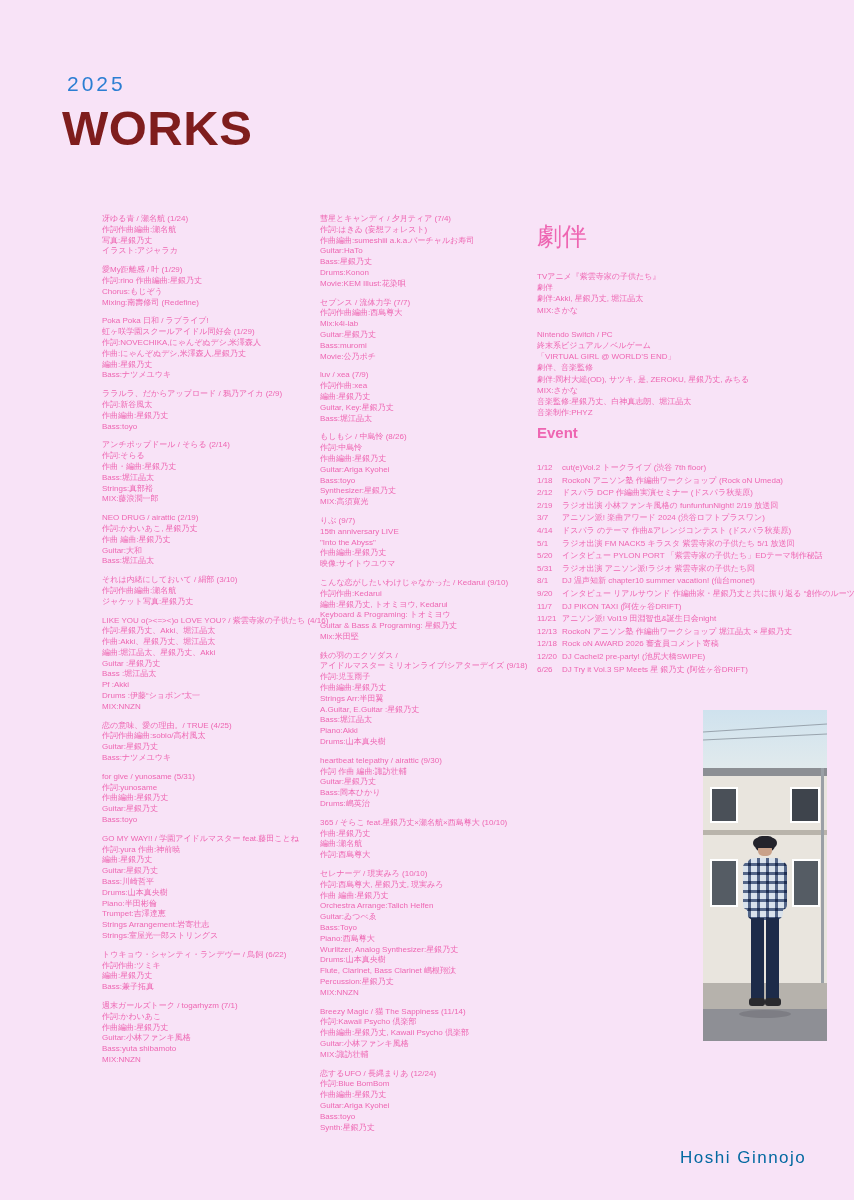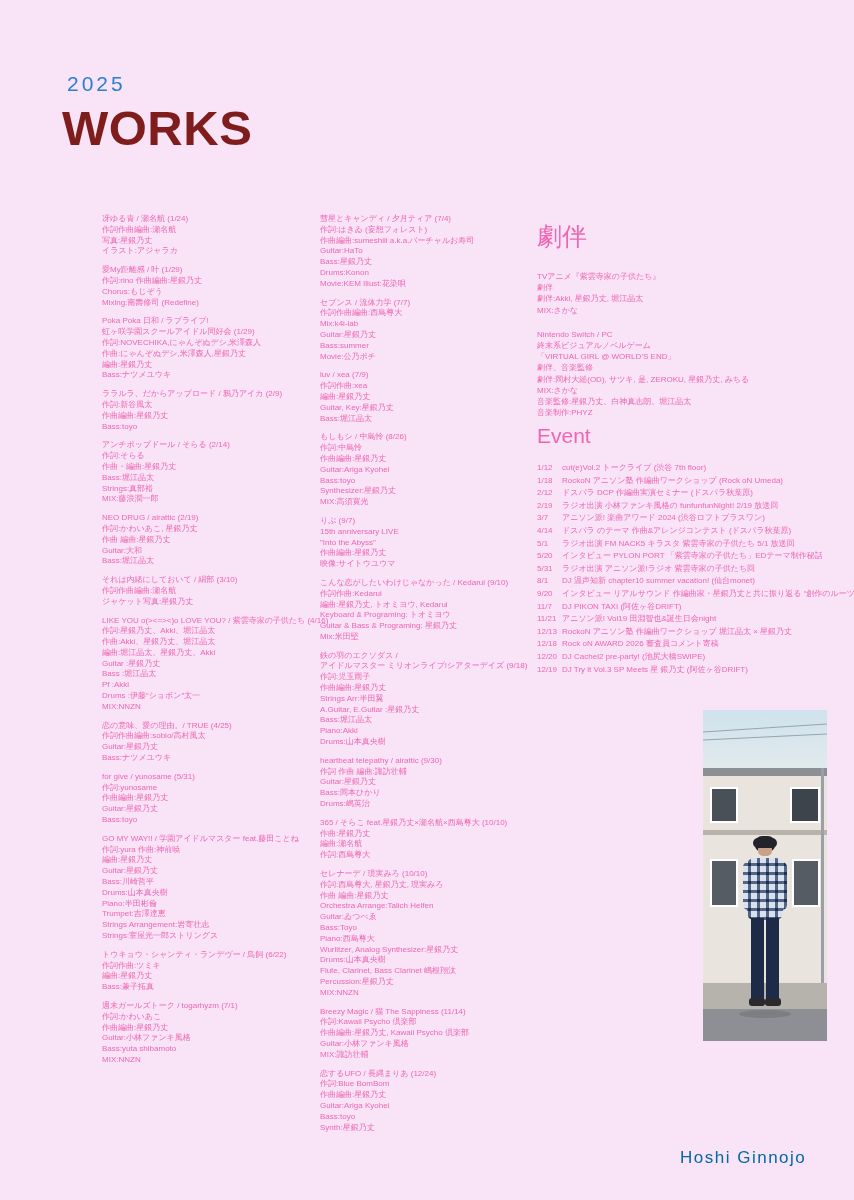--- a/index.html
+++ b/index.html
@@ -21,21 +21,21 @@
   }
   .col{position:absolute;top:214px;}
   .col1{left:66px;width:260px;margin-left:36px;}
   .col2{left:320px;width:220px;}
   .work-entry{margin-bottom:8px;}
   .work-title,.credit-line{
     font-size:8px;line-height:10.8px;color:#ee66b2;white-space:nowrap;
   }
   .section-header{position:absolute;color:#ee66b2;font-weight:400;}
   .gekiban-header{left:537px;top:220px;font-size:25px;}
-  .event-header{left:537px;top:424px;font-size:21px;}
+  .event-header{left:537px;top:424px;font-size:15px;font-weight:bold;}
   .gekiban{position:absolute;left:537px;top:271px;width:300px;}
   .gekiban-entry{margin-bottom:13px;}
   .gekiban-line{font-size:8px;line-height:11.2px;color:#ee66b2;white-space:nowrap;}
   .events{position:absolute;left:537px;top:462px;width:317px;}
   .event-item{font-size:8px;line-height:12.6px;color:#ee66b2;white-space:nowrap;}
   .event-date{display:inline-block;min-width:25px;}
   .photo{
     position:absolute;left:703px;top:710px;width:124px;height:331px;
     overflow:hidden;
   }
@@ -158,21 +158,21 @@
         <div class="credit-line">Guitar:HaTo</div>
         <div class="credit-line">Bass:星銀乃丈</div>
         <div class="credit-line">Drums:Konon</div>
         <div class="credit-line">Movie:KEM Illust:花染唄</div>
       </div>
       <div class="work-entry">
         <div class="work-title">セブンス / 流体力学  (7/7)</div>
         <div class="credit-line">作詞作曲編曲:西島尊大</div>
         <div class="credit-line">Mix:k4i-lab</div>
         <div class="credit-line">Guitar:星銀乃丈</div>
-        <div class="credit-line">Bass:summer</div>
+        <div class="credit-line">Bass:muromi</div>
         <div class="credit-line">Movie:公乃ポチ</div>
       </div>
       <div class="work-entry">
         <div class="work-title">luv / xea (7/9)</div>
         <div class="credit-line">作詞作曲:xea</div>
         <div class="credit-line">編曲:星銀乃丈</div>
         <div class="credit-line">Guitar, Key:星銀乃丈</div>
         <div class="credit-line">Bass:堀江晶太</div>
       </div>
       <div class="work-entry">
@@ -285,21 +285,21 @@
       <div class="event-item"><span class="event-date">5/1</span><span>ラジオ出演 FM NACK5 キラスタ 紫雲寺家の子供たち 5/1 放送回</span></div>
       <div class="event-item"><span class="event-date">5/20</span><span>インタビュー PYLON PORT 「紫雲寺家の子供たち」EDテーマ制作秘話</span></div>
       <div class="event-item"><span class="event-date">5/31</span><span>ラジオ出演 アニソン派!ラジオ 紫雲寺家の子供たち回</span></div>
       <div class="event-item"><span class="event-date">8/1</span><span>DJ 温声知新 chapter10 summer vacation! (仙台monet)</span></div>
       <div class="event-item"><span class="event-date">9/20</span><span>インタビュー リアルサウンド 作編曲家・星銀乃丈と共に振り返る “創作のルーツ”</span></div>
       <div class="event-item"><span class="event-date">11/7</span><span>DJ PIKON TAXI (阿佐ヶ谷DRIFT)</span></div>
       <div class="event-item"><span class="event-date">11/21</span><span>アニソン派! Vol19 田淵智也&amp;誕生日会night</span></div>
       <div class="event-item"><span class="event-date">12/13</span><span>RockoN アニソン塾 作編曲ワークショップ 堀江晶太 × 星銀乃丈</span></div>
       <div class="event-item"><span class="event-date">12/18</span><span>Rock oN AWARD 2026 審査員コメント寄稿</span></div>
       <div class="event-item"><span class="event-date">12/20</span><span>DJ Cachel2 pre-party! (池尻大橋SWIPE)</span></div>
-      <div class="event-item"><span class="event-date">12/19</span><span>DJ Try it Vol.3 SP Meets 星 銀乃丈 (阿佐ヶ谷DRIFT)</span></div>
+      <div class="event-item"><span class="event-date">6/26</span><span>DJ Try it Vol.3 SP Meets 星 銀乃丈 (阿佐ヶ谷DRIFT)</span></div>
     </div>
 
   <div class="photo">
     <svg width="124" height="331" viewBox="0 0 124 331" xmlns="http://www.w3.org/2000/svg">
       <defs>
         <linearGradient id="sky" x1="0" y1="0" x2="0" y2="1">
           <stop offset="0" stop-color="#cfe2ee"></stop>
             <stop offset="1" stop-color="#eef0ec"></stop>
         </linearGradient>
         <pattern id="plaid" width="9" height="9" patternUnits="userSpaceOnUse">

